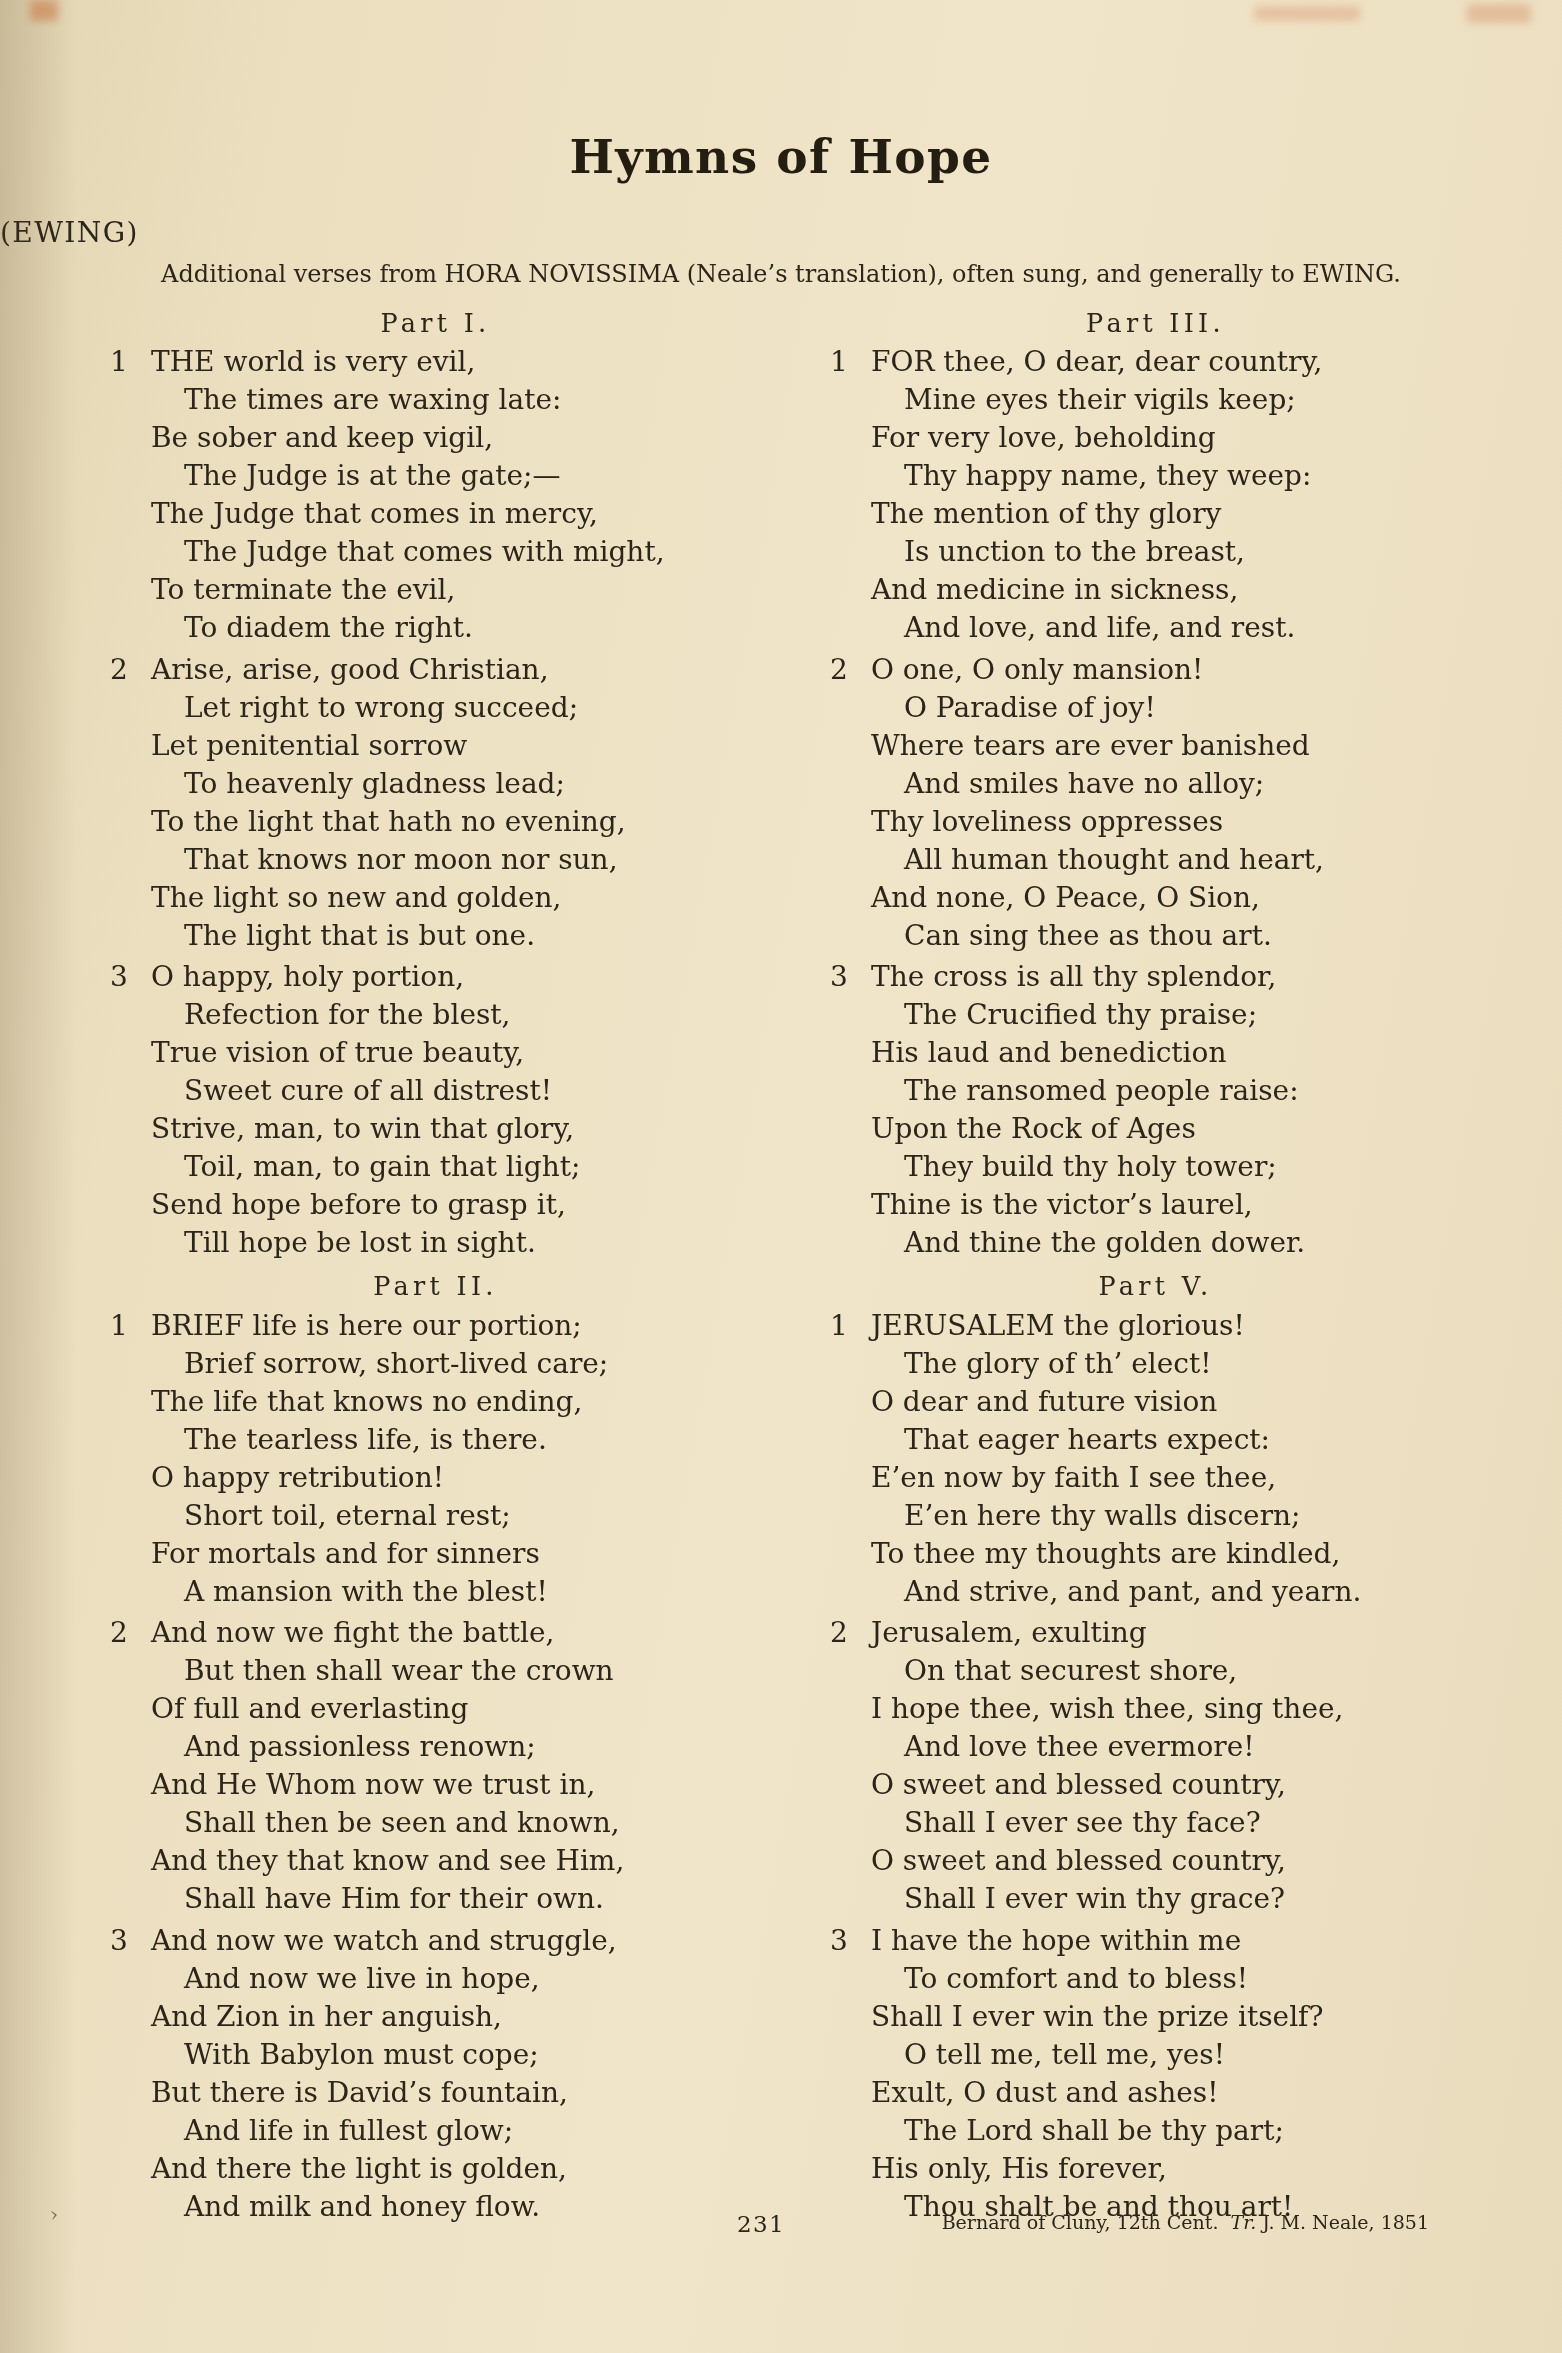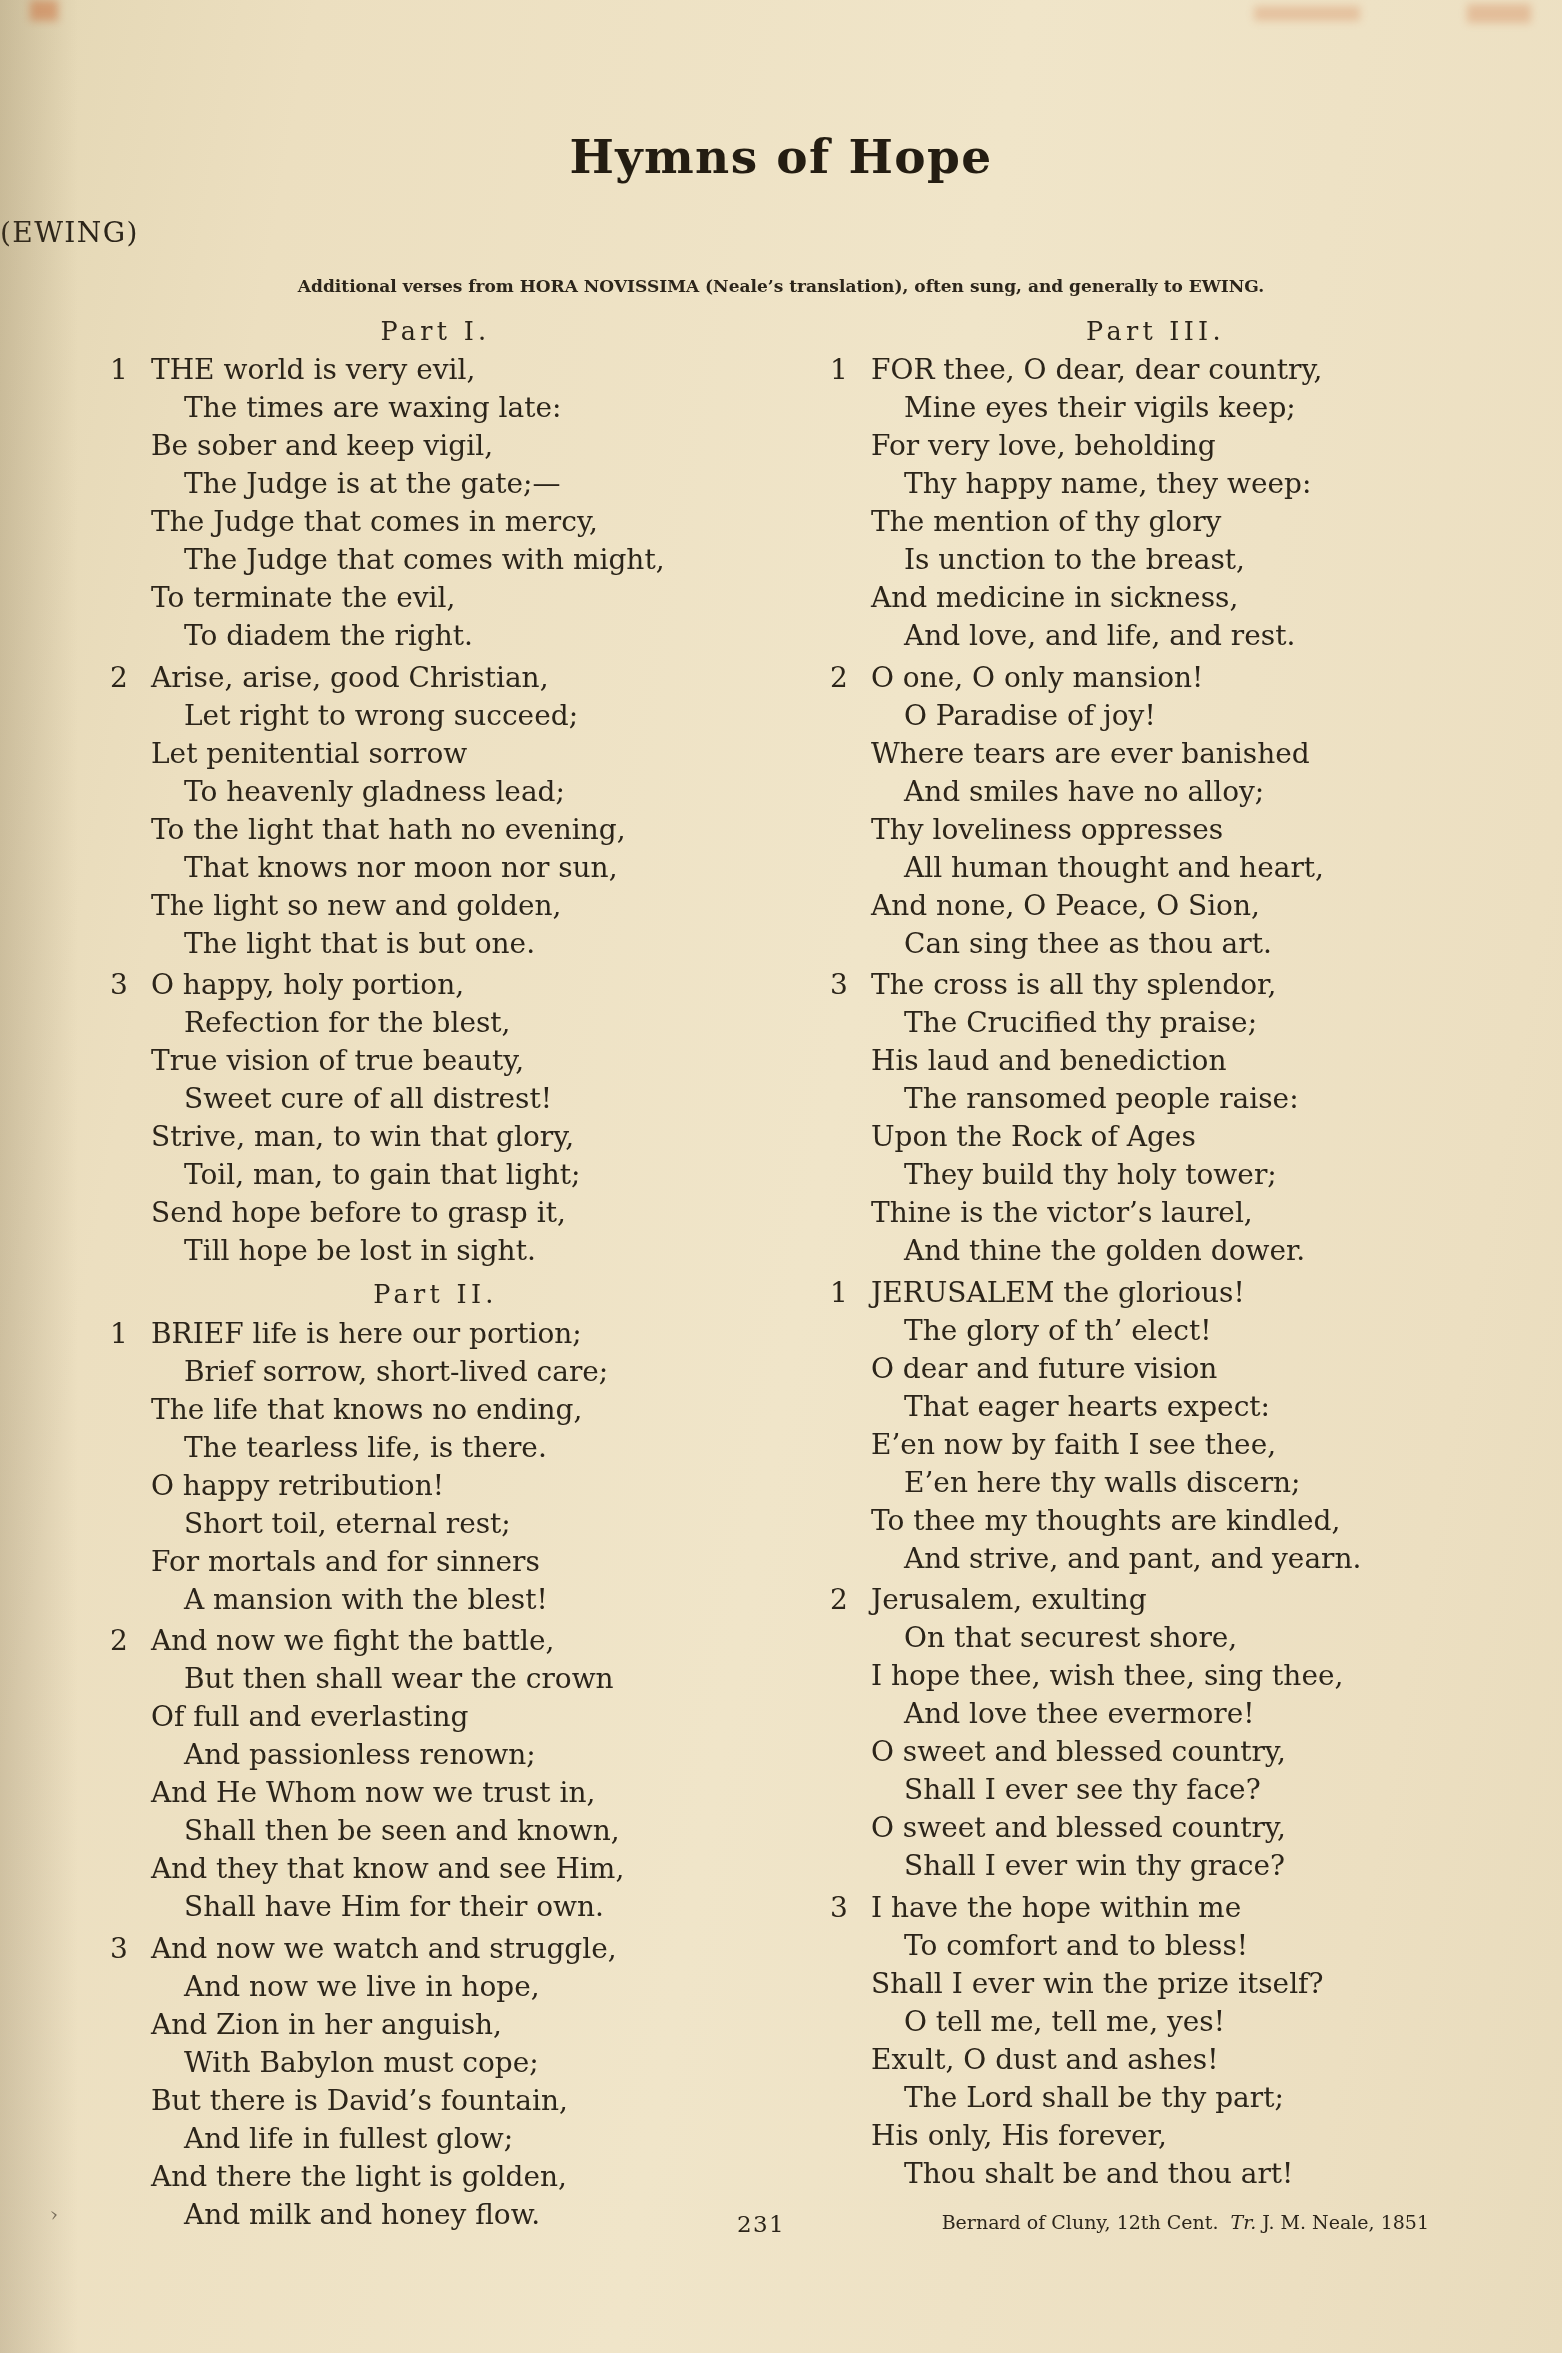--- a/index.html
+++ b/index.html
@@ -46,24 +46,23 @@
     letter-spacing: 1.4px;
     color: #241d12;
   }
   .subtitle {
     margin-top: 17px;
     text-align: left;
     font-size: 28px;
     letter-spacing: 1.4px;
   }
   .intro {
-    margin-top: 27px;
+    margin-top: 11px;
     text-align: center;
-    font-size: 17px;
-    font-weight: bold;
+    font-size: 24px;
   }
   .columns {
     display: flex;
     gap: 69px;
     padding: 11.3px 81px 0 110px;
   }
   .column { flex: 1; min-width: 0; }
 
   .part-heading {
     text-align: center;
@@ -243,20 +242,21 @@
             <div class="line">The cross is all thy splendor,</div>
             <div class="line indent">The Crucified thy praise;</div>
             <div class="line">His laud and benediction</div>
             <div class="line indent">The ransomed people raise:</div>
             <div class="line">Upon the Rock of Ages</div>
             <div class="line indent">They build thy holy tower;</div>
             <div class="line">Thine is the victor’s laurel,</div>
             <div class="line indent">And thine the golden dower.</div>
           </div>
         </div>
+        <div class="part-heading">Part V.</div>
         <div class="stanza">
           <span class="stanza-number">1</span>
           <div class="lines">
             <div class="line">JERUSALEM the glorious!</div>
             <div class="line indent">The glory of th’ elect!</div>
             <div class="line">O dear and future vision</div>
             <div class="line indent">That eager hearts expect:</div>
             <div class="line">E’en now by faith I see thee,</div>
             <div class="line indent">E’en here thy walls discern;</div>
             <div class="line">To thee my thoughts are kindled,</div>

